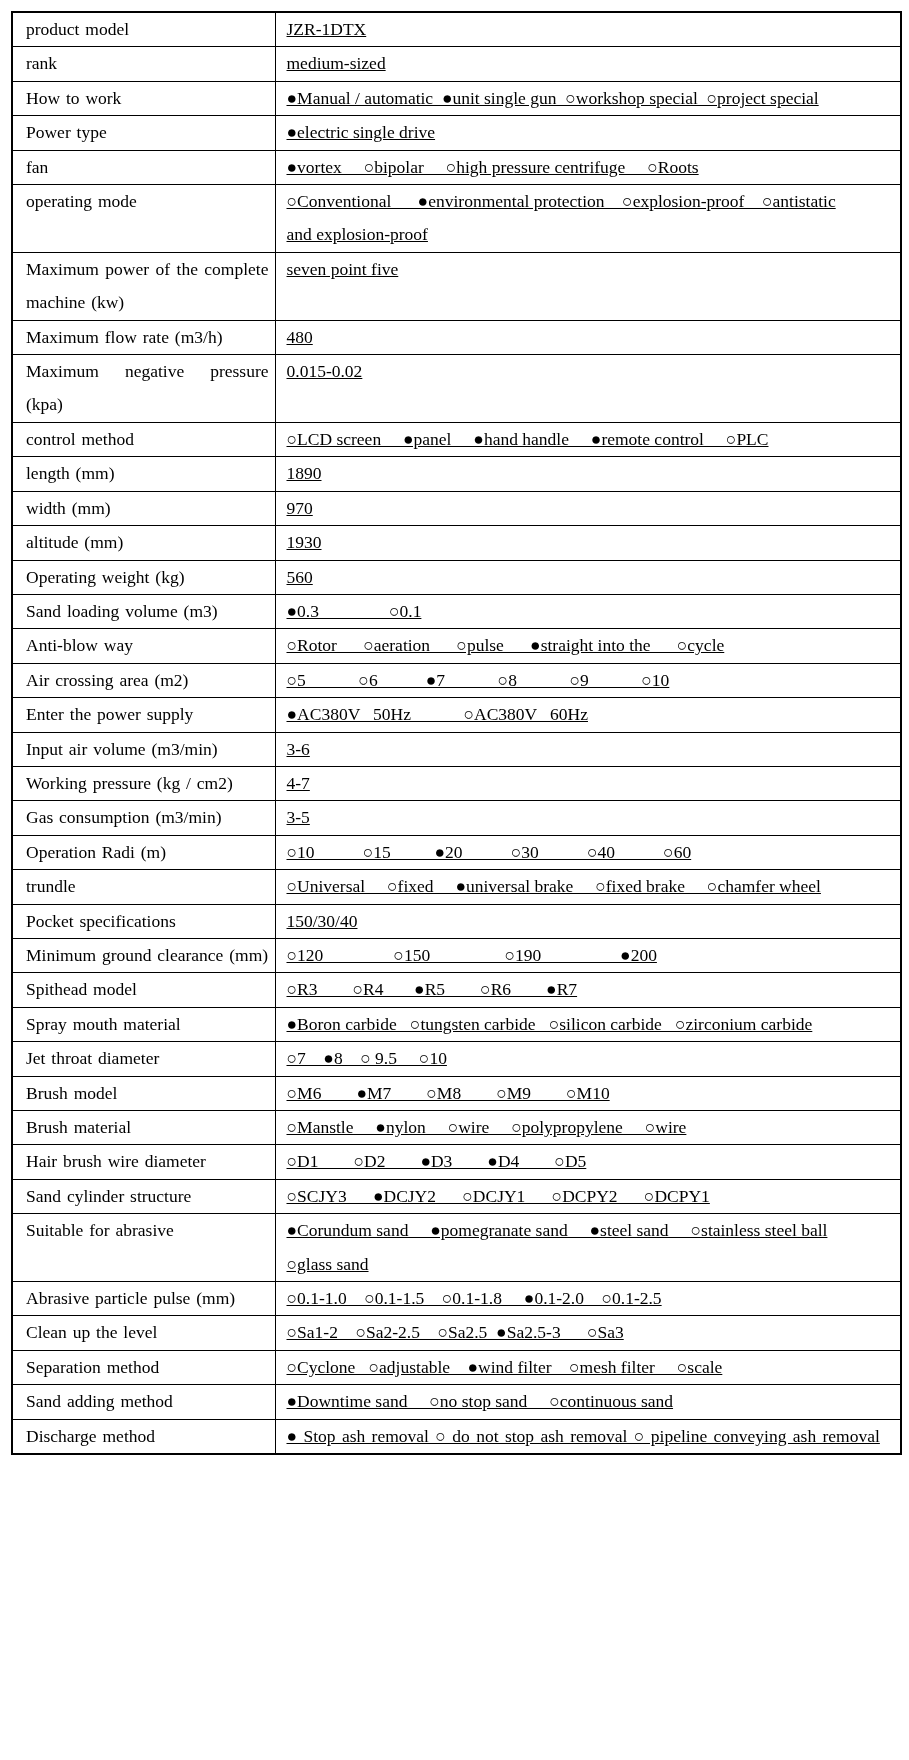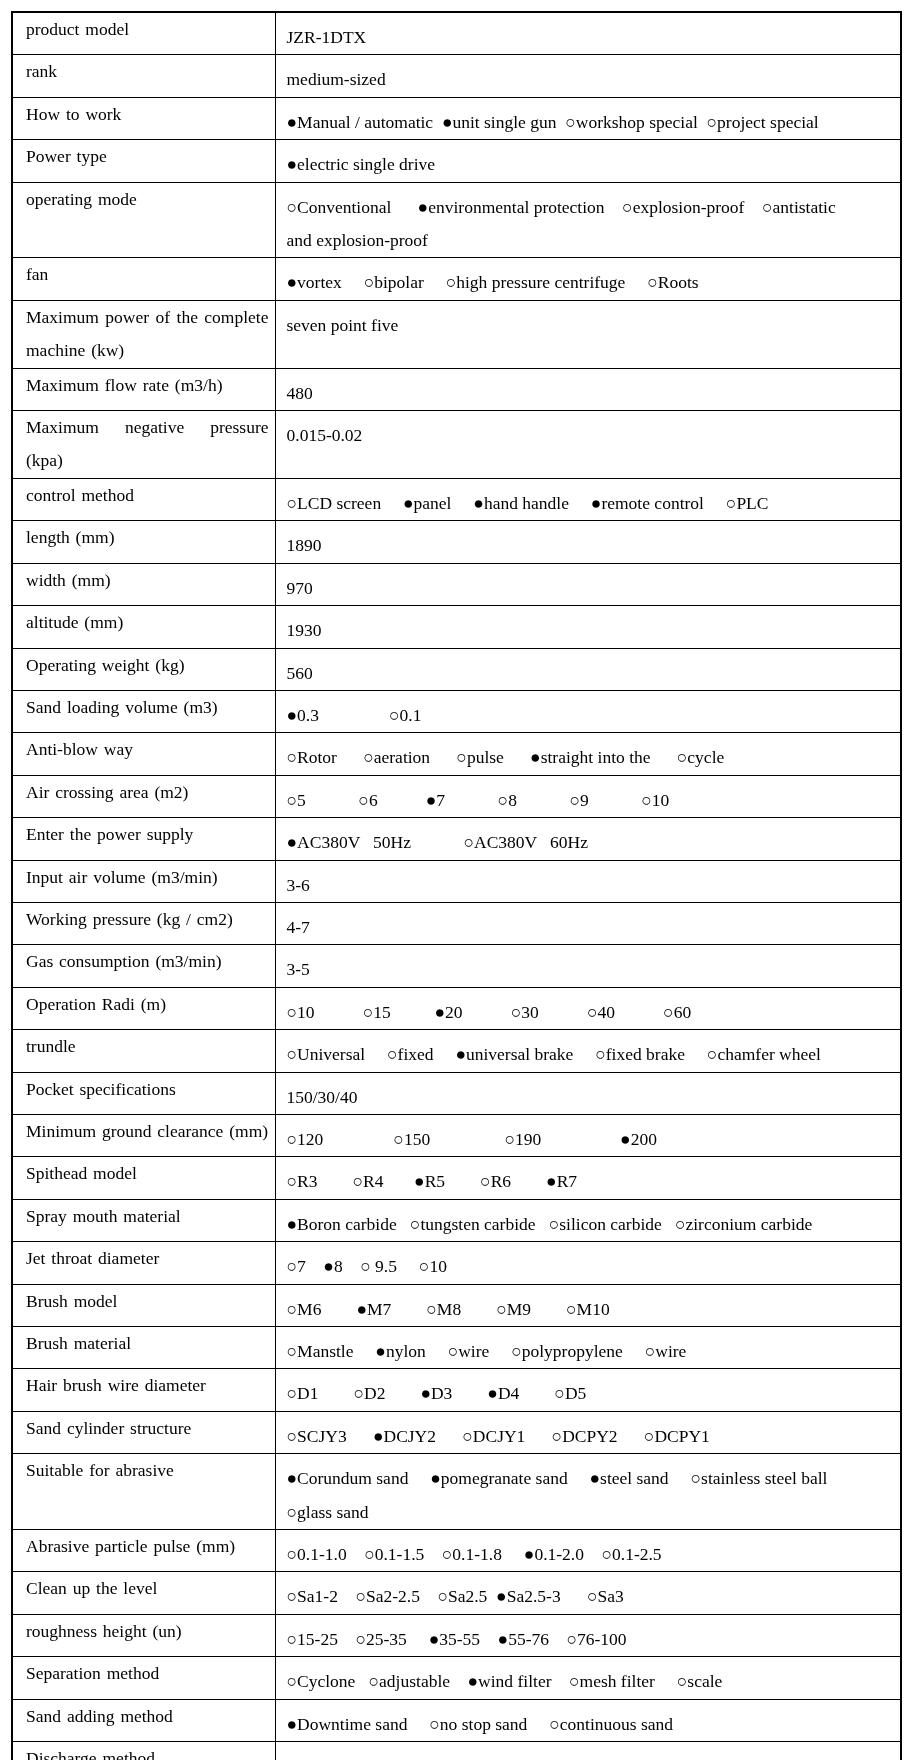--- a/index.html
+++ b/index.html
@@ -28,21 +28,22 @@
     line-height: 33.4px;
     vertical-align: top;
     overflow: hidden;
   }
   td.label {
     padding: 0 6px 0 13px;
     text-align: justify;
     word-spacing: 1.5px;
   }
   td.value {
-    padding: 8px 8px 0 11px;
+    padding: 0 8px 0 11px;
+    text-decoration: underline;
   }
   td.value.pre { white-space: pre-wrap; }
   td.value.justify { text-align: justify; word-spacing: 2px; }
 </style>
 </head>
 <body>
 
 <table class="spec-table">
   <colgroup>
     <col style="width:263px">
@@ -59,29 +60,29 @@
       </tr>
       <tr>
         <td class="label">How to work</td>
         <td class="value pre">●Manual / automatic  ●unit single gun  ○workshop special  ○project special</td>
       </tr>
       <tr>
         <td class="label">Power type</td>
         <td class="value pre">●electric single drive</td>
       </tr>
       <tr>
+        <td class="label">fan</td>
+        <td class="value pre">●vortex     ○bipolar     ○high pressure centrifuge     ○Roots</td>
+      </tr>
+      <tr>
         <td class="label">operating mode</td>
         <td class="value pre">○Conventional      ●environmental protection    ○explosion-proof    ○antistatic
 and explosion-proof</td>
       </tr>
       <tr>
-        <td class="label">fan</td>
-        <td class="value pre">●vortex     ○bipolar     ○high pressure centrifuge     ○Roots</td>
-      </tr>
-      <tr>
         <td class="label">Maximum power of the complete machine (kw)</td>
         <td class="value pre">seven point five</td>
       </tr>
       <tr>
         <td class="label">Maximum flow rate (m3/h)</td>
         <td class="value pre">480</td>
       </tr>
       <tr>
         <td class="label">Maximum negative pressure (kpa)</td>
         <td class="value pre">0.015-0.02</td>
@@ -183,24 +184,20 @@
         <td class="value pre">●Corundum sand     ●pomegranate sand     ●steel sand     ○stainless steel ball
 ○glass sand</td>
       </tr>
       <tr>
         <td class="label">Abrasive particle pulse (mm)</td>
         <td class="value pre">○0.1-1.0    ○0.1-1.5    ○0.1-1.8     ●0.1-2.0    ○0.1-2.5</td>
       </tr>
       <tr>
         <td class="label">Clean up the level</td>
         <td class="value pre">○Sa1-2    ○Sa2-2.5    ○Sa2.5  ●Sa2.5-3      ○Sa3</td>
-      </tr>
-      <tr>
-        <td class="label">roughness height (un)</td>
-        <td class="value pre">○15-25    ○25-35     ●35-55    ●55-76    ○76-100</td>
       </tr>
       <tr>
         <td class="label">Separation method</td>
         <td class="value pre">○Cyclone   ○adjustable    ●wind filter    ○mesh filter     ○scale</td>
       </tr>
       <tr>
         <td class="label">Sand adding method</td>
         <td class="value pre">●Downtime sand     ○no stop sand     ○continuous sand</td>
       </tr>
       <tr>

